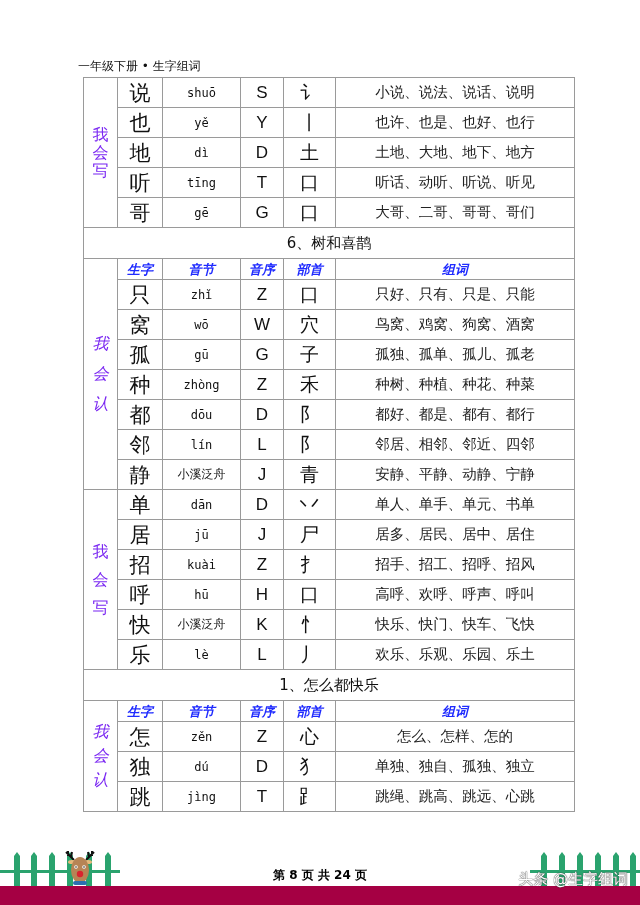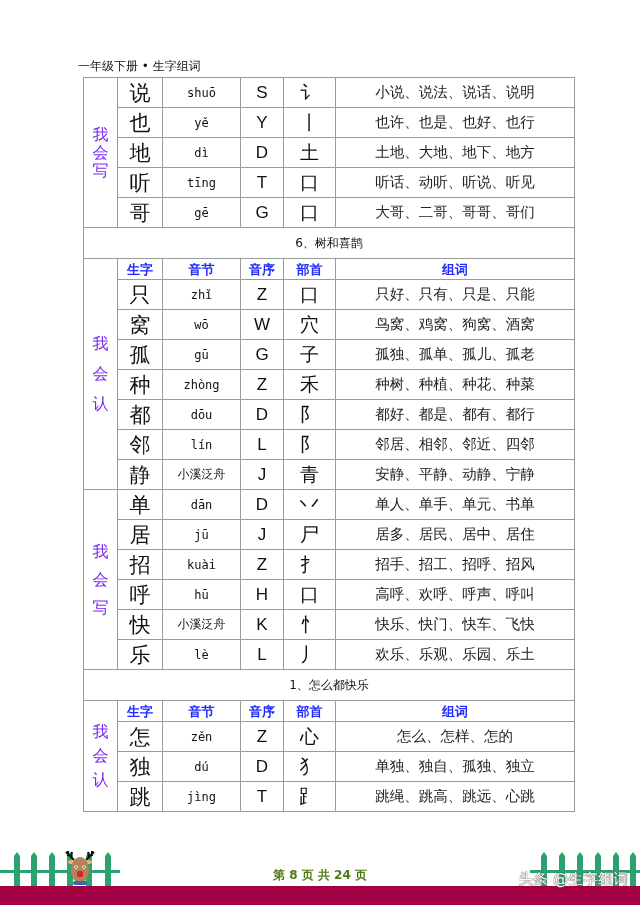--- a/index.html
+++ b/index.html
@@ -7,37 +7,37 @@
   .page-header{position:absolute;left:78px;top:58px;font-size:12px;font-family:"DejaVu Sans","Liberation Sans",sans-serif;color:#111;}
   table.vocab{position:absolute;left:83px;border-collapse:collapse;table-layout:fixed;width:491px;}
   table.vocab td{border:1px solid #9a9a9a;padding:0;text-align:center;vertical-align:middle;overflow:hidden;white-space:nowrap;}
   .c-side{width:34px;}
   .c-char{width:45px;}
   .c-py{width:78px;}
   .c-seq{width:43px;}
   .c-rad{width:52px;}
   .c-words{width:239px;}
   tr.data td{height:29px;}
-  tr.hdr td{height:19px;}
+  tr.hdr td{height:19px;font-style:italic;}
   tr.title td{height:30px;}
   .char{font-size:21px;}
   .py{font-family:"DejaVu Sans Mono","Liberation Mono",monospace;font-size:12px;}
   .seq{font-family:"Liberation Sans",sans-serif;font-size:17px;font-stretch:condensed;}
   .rad{font-size:19px;}
   td.words{text-align:left;padding-left:8px;font-size:14.5px;color:#222;}
   .hdr-label{color:#1f2bff;font-size:13px;font-weight:bold;font-family:"DejaVu Sans","Liberation Sans",sans-serif;}
   .side-label{color:#7a27f2;font-size:16px;font-family:"DejaVu Sans","Liberation Sans",sans-serif;line-height:1;}
   .side-label span{display:block;}
-  td.section-title{text-align:left;padding-left:14px;font-size:12px;font-family:"DejaVu Sans","Liberation Sans",sans-serif;}
+  td.section-title{text-align:left;padding-left:14px;font-size:15px;font-family:"DejaVu Sans","Liberation Sans",sans-serif;}
   .footer-bar{position:absolute;left:0;top:886px;width:640px;height:19px;background:#a50043;}
   .fence{position:absolute;top:852px;}
   .picket{position:absolute;width:6px;height:32px;background:#2aa36e;top:4px;}
   .picket:before{content:"";position:absolute;left:0;top:-4px;border-left:3px solid transparent;border-right:3px solid transparent;border-bottom:4px solid #2aa36e;}
   .rail{position:absolute;height:3px;background:#2aa36e;top:18px;}
-  .page-num{position:absolute;left:0;width:640px;top:867px;text-align:center;font-size:12px;font-weight:bold;font-family:"DejaVu Sans","Liberation Sans",sans-serif;color:#4d7c0f;}
+  .page-num{position:absolute;left:0;width:640px;top:867px;text-align:center;font-size:12px;font-weight:bold;font-family:"DejaVu Sans","Liberation Sans",sans-serif;color:#000000;}
   .watermark{position:absolute;right:12px;top:870px;font-size:15px;color:#fff;font-family:"DejaVu Sans","Liberation Sans",sans-serif;text-shadow:0 0 1px #333,0 0 1px #333;}
 </style>
 </head>
 <body>
 
 <div class="page-header">一年级下册 • 生字组词</div>
 
 <table class="vocab" id="vocab-table" style="top:77px;">
   <colgroup>
     <col class="c-side">

